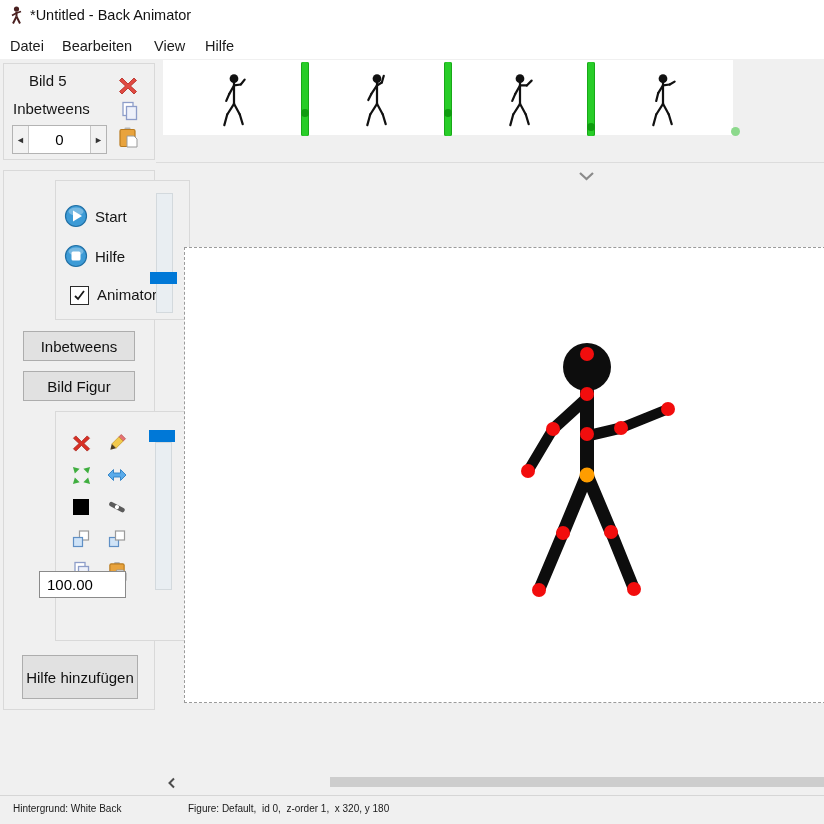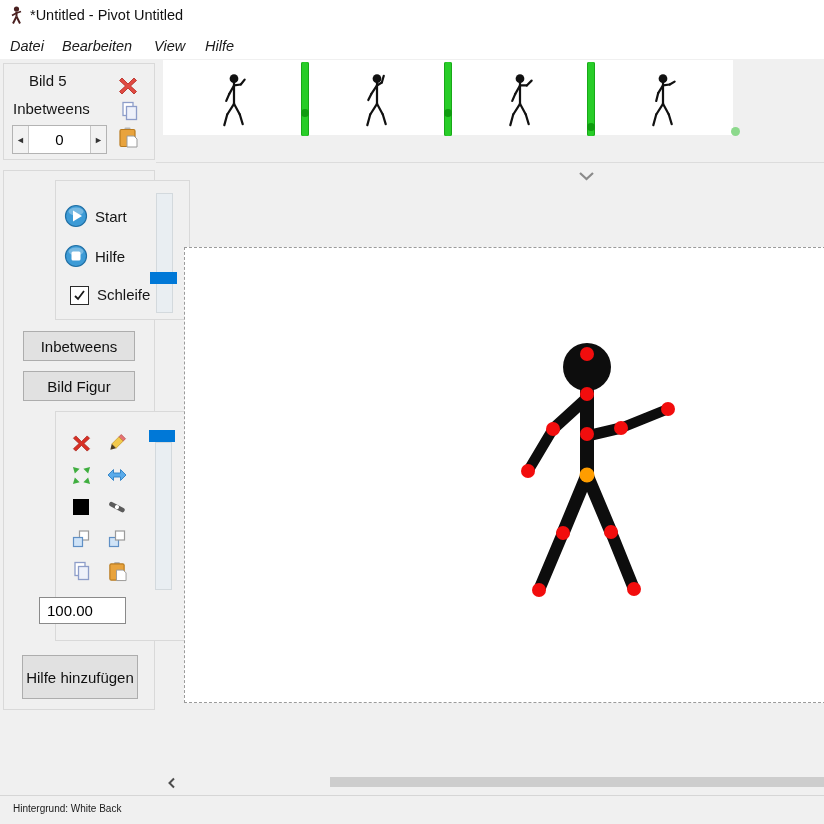--- a/index.html
+++ b/index.html
@@ -5,21 +5,21 @@
   html,body{margin:0;padding:0;}
   body{
     width:824px;height:824px;position:relative;overflow:hidden;
     background:#f0f0f0;font-family:"Liberation Sans",sans-serif;
     -webkit-font-smoothing:antialiased;color:#1b1b1b;
   }
   .abs{position:absolute;}
   
   .titlebar{left:0;top:0;width:824px;height:30px;background:#ffffff;}
   .title-text{left:30px;top:7px;font-size:14.5px;color:#111;}
-  .menubar{left:0;top:30px;width:824px;height:29px;background:#ffffff;font-style:italic;}
+  .menubar{left:0;top:30px;width:824px;height:29px;background:#ffffff;}
   .menu-item{top:6px;font-size:14.5px;color:#1b1b1b;padding:2px 4px;}
   
   .panel-box{background:#f0f0f0;border:1px solid #d9d9d9;}
   .frame-panel{left:3px;top:63px;width:150px;height:95px;}
   .lbl{font-size:15px;color:#151515;}
   .mini-icon{width:21px;height:21px;display:flex;align-items:center;justify-content:center;}
   .spinner{left:8px;top:61px;width:93px;height:27px;display:flex;border:1px solid #b3b3b3;background:#efefef;}
   .spin-btn{width:15px;display:flex;align-items:center;justify-content:center;font-size:9px;color:#333;background:#f2f2f2;}
   .spin-input{flex:1;border:none;border-left:1px solid #c6c6c6;border-right:1px solid #c6c6c6;
     text-align:center;font-size:15px;font-family:"Liberation Sans",sans-serif;background:#fff;padding:0;min-width:0;}
@@ -33,42 +33,42 @@
   .sidebar{left:3px;top:170px;width:150px;height:538px;}
   .group{border:1px solid #d9d9d9;background:#f0f0f0;margin-left:42px;}
   .play-group{left:13px;top:180px;width:133px;height:138px;}
   .tools-group{left:13px;top:411px;width:134px;height:228px;}
   .btn{background:#e1e1e1;border:1px solid #adadad;font-size:15px;color:#111;
     display:flex;align-items:center;justify-content:center;font-family:"Liberation Sans",sans-serif;}
   .vtrack{background:#e9eef2;border:1px solid #d3d9dd;}
   .vhandle{background:#0078d7;}
   .checkbox{width:17px;height:17px;background:#fff;border:1.6px solid #2b2b2b;display:flex;align-items:center;justify-content:center;}
   .tool-icon{width:20px;height:20px;display:flex;align-items:center;justify-content:center;}
-  .scale-input{left:39px;top:597px;width:78px;height:25px;border:1px solid #8a8a8a;background:#fff;
+  .scale-input{left:39px;top:571px;width:78px;height:25px;border:1px solid #8a8a8a;background:#fff;
     font-size:15px;font-family:"Liberation Sans",sans-serif;padding:0 0 0 7px;}
   
   .canvas{left:184px;top:247px;width:645px;height:454px;background:#ffffff;border:1px dashed #9b9b9b;}
   
   .hscroll-thumb{left:330px;top:777px;width:494px;height:10px;background:#cdcdcd;}
   .statusbar{left:0;top:795px;width:824px;height:29px;background:#f0f0f0;border-top:1px solid #d6d6d6;}
   .status-text{top:7px;font-size:10px;color:#1a1a1a;white-space:pre;}
 </style>
 </head>
 <body>
 
 <div class="abs titlebar">
   <svg class="abs" style="left:8px;top:6px" width="17" height="19" viewBox="0 0 17 19">
     <circle cx="8.5" cy="3" r="2.6" fill="#4a2020"></circle>
     <line x1="8.5" y1="5.5" x2="8.5" y2="10.5" stroke="#4a2020" stroke-width="2"></line>
     <line x1="8.5" y1="7" x2="4" y2="9.5" stroke="#4a2020" stroke-width="1.7"></line>
     <line x1="8.5" y1="7" x2="13" y2="5.5" stroke="#4a2020" stroke-width="1.7"></line>
     <line x1="8.5" y1="10.5" x2="5" y2="17.5" stroke="#4a2020" stroke-width="1.9"></line>
     <line x1="8.5" y1="10.5" x2="12" y2="17.5" stroke="#4a2020" stroke-width="1.9"></line>
   </svg>
-  <span class="abs title-text">*Untitled - Pivot Untitled</span>
+  <span class="abs title-text">*Untitled - Back Animator</span>
 </div>
 
 <div class="abs menubar">
   <span class="abs menu-item" style="left:6px">Datei</span>
   <span class="abs menu-item" style="left:58px">Bearbeiten</span>
   <span class="abs menu-item" style="left:150px">View</span>
   <span class="abs menu-item" style="left:201px">Hilfe</span>
 </div>
 
 <div class="abs panel-box frame-panel">
@@ -205,21 +205,21 @@
       <rect x="7.5" y="7.5" width="9" height="9" rx="1.5" fill="#ffffff"></rect>
     </svg>
   </div>
   <span class="abs lbl" style="left:39px;top:67px">Hilfe</span>
 
   <div class="abs checkbox" style="left:14px;top:105px">
     <svg width="13" height="13" viewBox="0 0 13 13">
       <polyline points="2,7 5,10 11,2" fill="none" stroke="#1a1a1a" stroke-width="1.8"></polyline>
     </svg>
   </div>
-  <span class="abs lbl" style="left:41px;top:105px">Schleife</span>
+  <span class="abs lbl" style="left:41px;top:105px">Animator</span>
 
   <div class="abs vtrack" style="left:100px;top:12px;width:15px;height:118px"></div>
   <div class="abs vhandle" style="left:94px;top:91px;width:27px;height:12px"></div>
 </div>
 
 <div class="abs btn" style="left:23px;top:331px;width:110px;height:28px">Inbetweens</div>
 <div class="abs btn" style="left:23px;top:371px;width:110px;height:28px">Bild Figur</div>
 
 <div class="abs group tools-group">
 
@@ -334,13 +334,14 @@
   </svg>
 </div>
 
 <svg class="abs" style="left:167px;top:777px" width="10" height="12" viewBox="0 0 10 12">
   <polyline points="7,1.5 2.5,6 7,10.5" fill="none" stroke="#4d4d4d" stroke-width="2"></polyline>
 </svg>
 <div class="abs hscroll-thumb"></div>
 
 <div class="abs statusbar">
   <span class="abs status-text" style="left:13px">Hintergrund: White Back</span>
+  <span class="abs status-text" style="left:188px">Figure: Default,  id 0,  z-order 1,  x 320, y 180</span>
 </div>
 
 </body></html>

